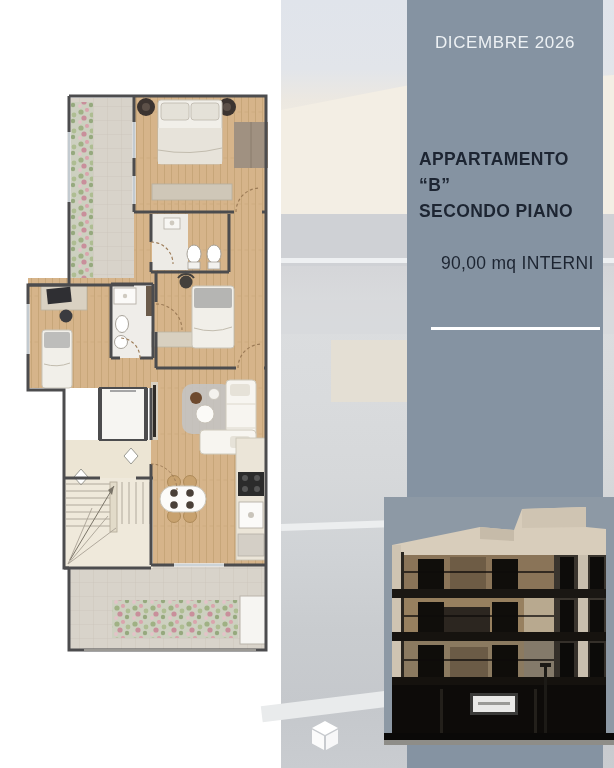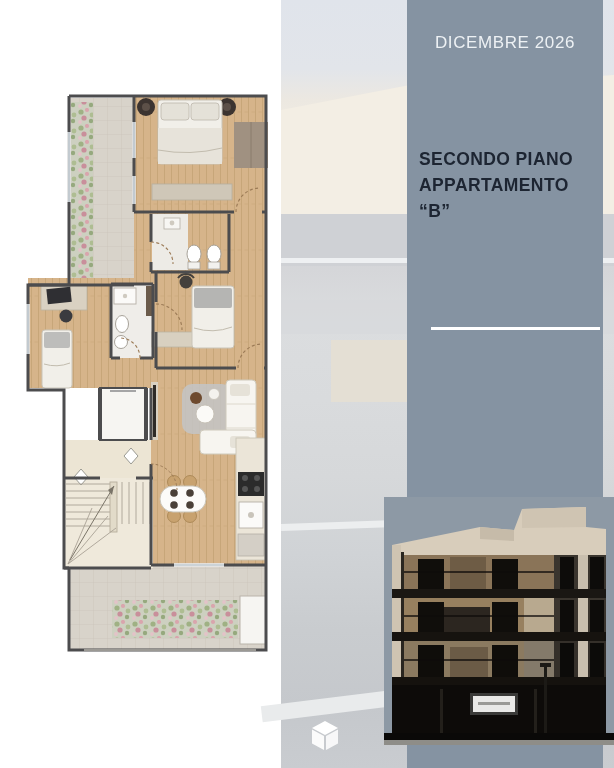--- a/index.html
+++ b/index.html
@@ -78,24 +78,25 @@
     <div class="blk bg-whiteline1"></div>
     <div class="blk bg-grayblk2"></div>
     <div class="blk bg-beigeblk"></div>
     <div class="blk bg-whiteline2"></div>
     <div class="blk bg-diag"></div>
   </div>
 
   <div class="panel">
     <div class="date">DICEMBRE 2026</div>
     <div class="title">
+      <div>APPARTAMENTO “B”</div>
       <div>SECONDO PIANO</div>
-      <div>APPARTAMENTO “B”</div>
     </div>
     <div class="areas">
+      <div>90,00 mq INTERNI</div>
     </div>
     <div class="divider"></div>
   </div>
 
   <div class="photo">
     <svg width="230" height="248" viewBox="0 0 230 248">
       <rect x="0" y="0" width="230" height="248" fill="#8d99a5"></rect>
 
       <polygon points="8,48 96,30 130,33 138,12 202,10 202,30 222,32 222,66 8,68" fill="#d8cdbb"></polygon>
       <polygon points="138,12 202,10 202,30 138,31" fill="#cfc4b2"></polygon>

